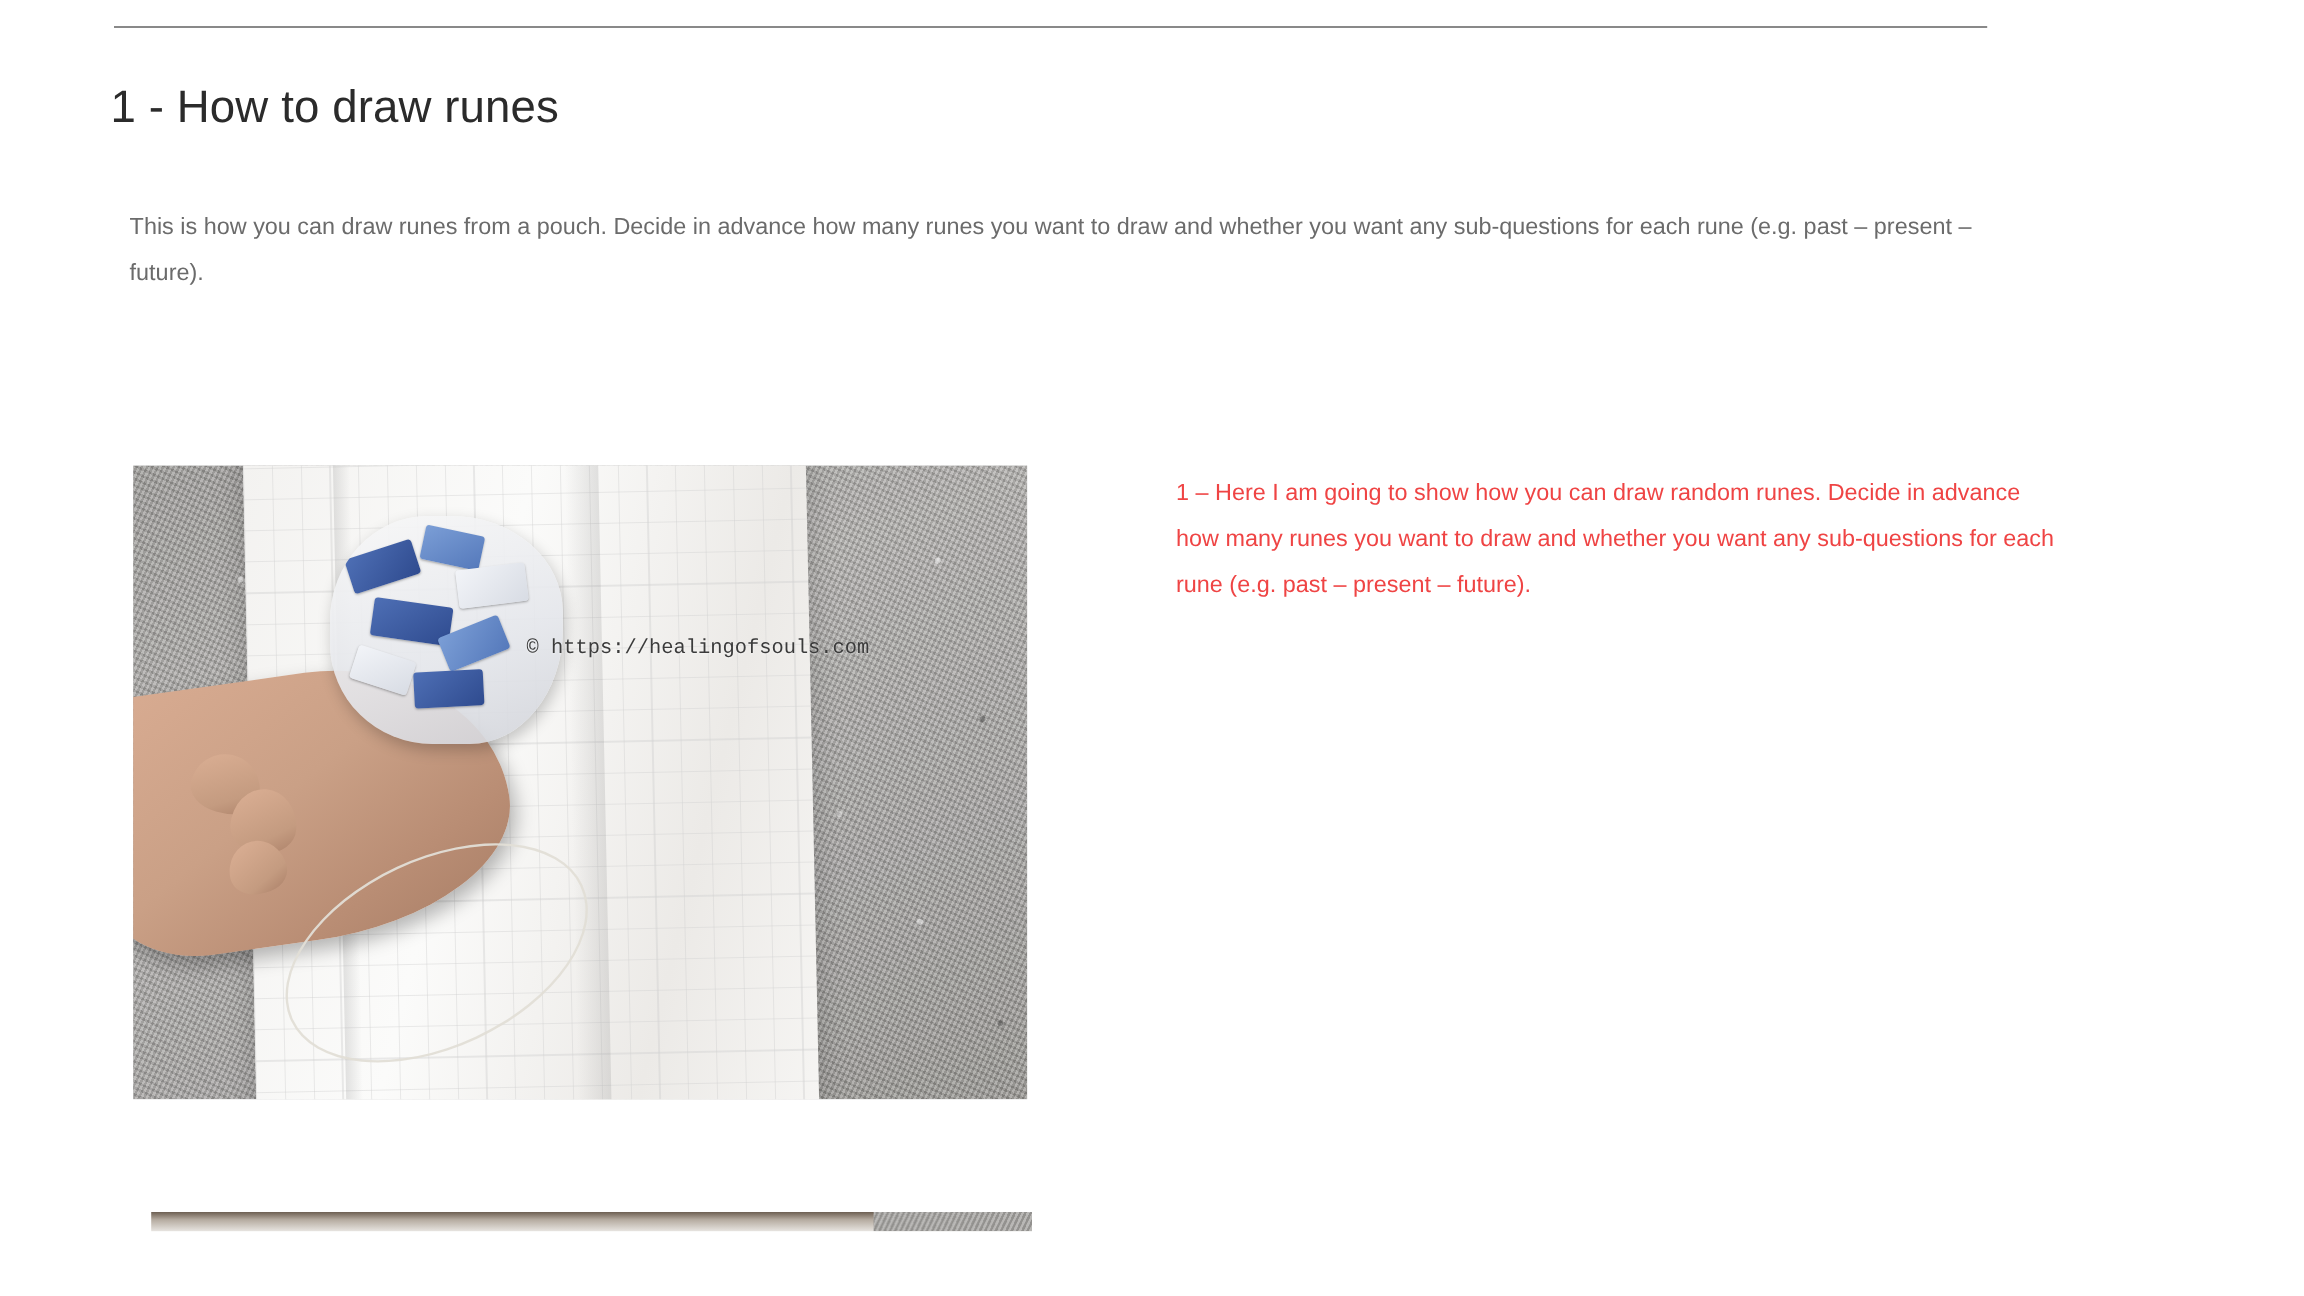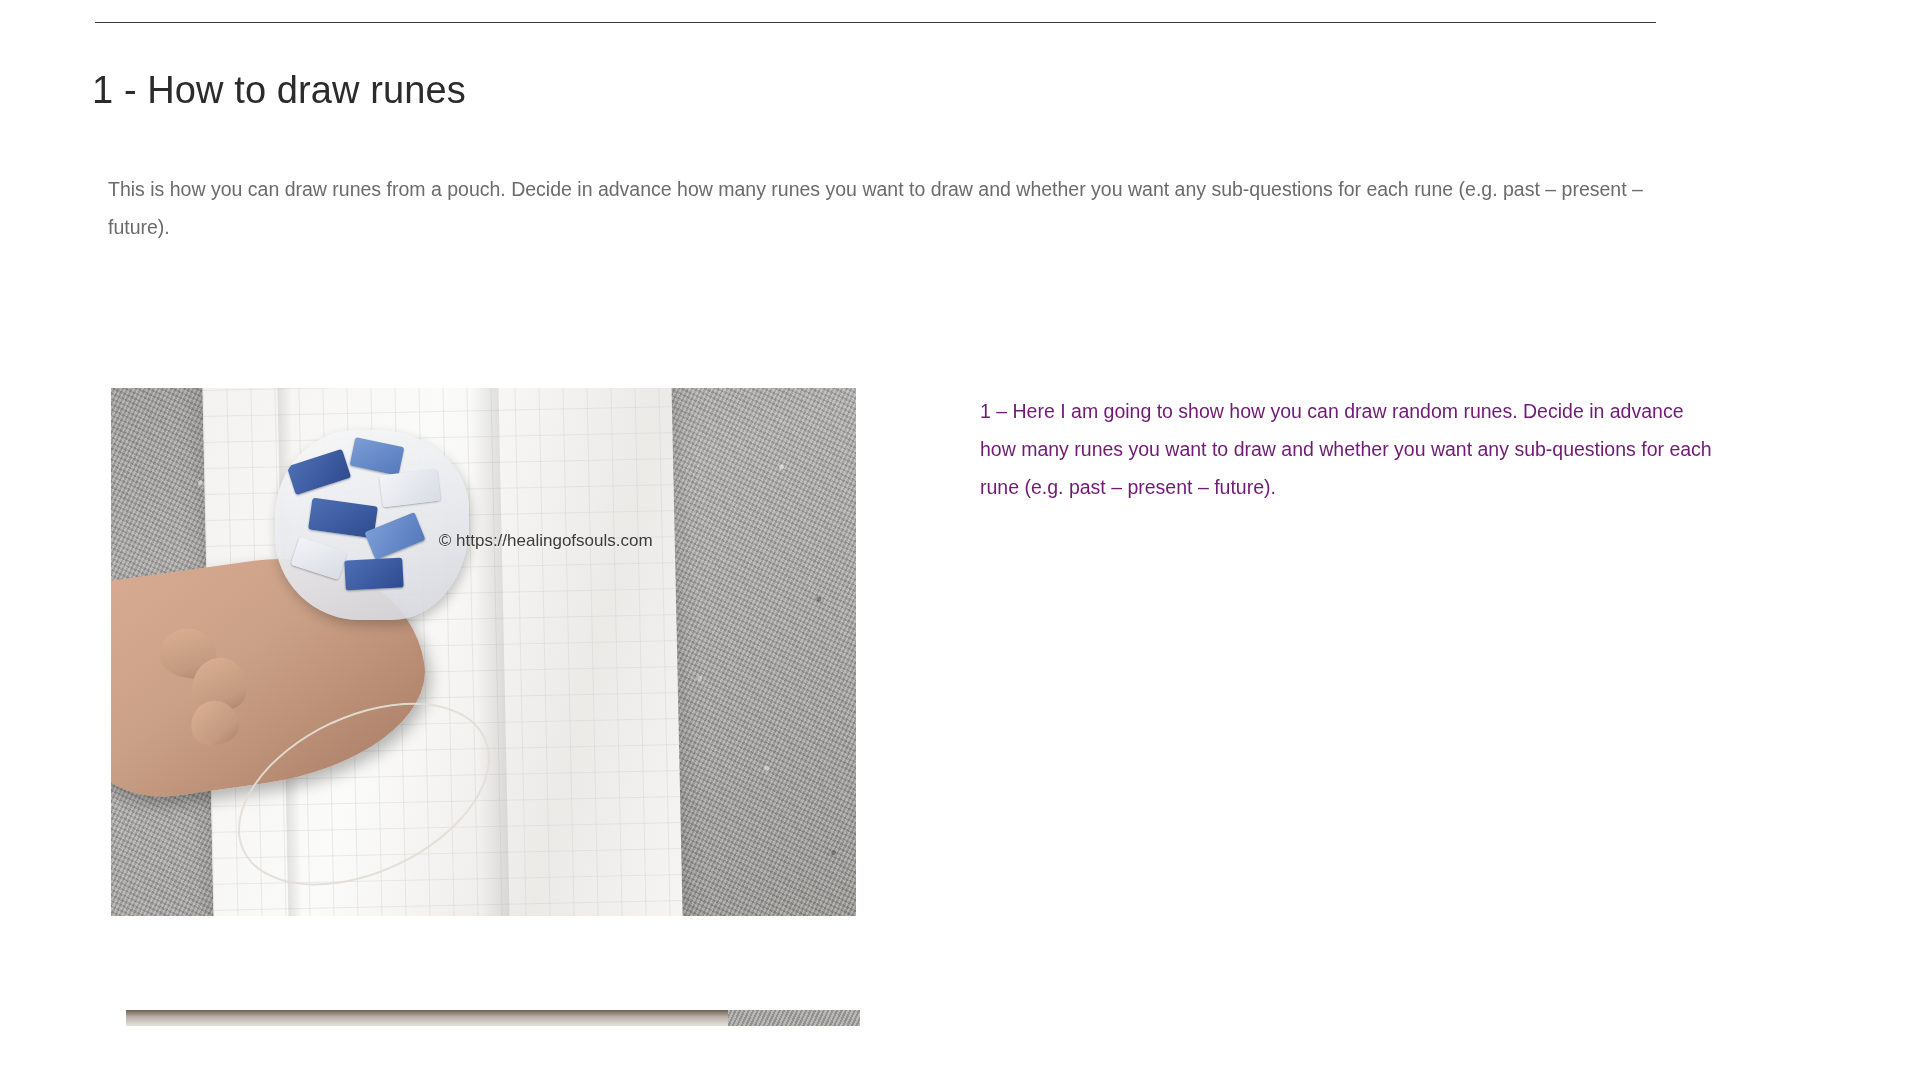--- a/index.html
+++ b/index.html
@@ -169,33 +169,33 @@
     border: 2px solid rgba(225,222,214,0.95);
     border-radius: 50%;
     transform: rotate(-25deg);
   }
   .watermark {
     position: absolute;
     left: 44%;
     top: 27%;
     font-size: 17px;
     color: #3b3b3b;
-    font-family: Liberation Sans, sans-serif;
+    font-family: Liberation Mono, monospace;
     text-shadow: 0 1px 2px rgba(255,255,255,0.6);
     white-space: nowrap;
   }
 
   .side-text {
     position: absolute;
     left: 884px;
     top: 12px;
     width: 740px;
     font-size: 19.5px;
     line-height: 38px;
-    color: #701a75;
+    color: #ef4444;
   }
   .side-text p { margin: 0; }
 
   .bottom-strip {
     position: absolute;
     left: 126px;
     top: 1010px;
     width: 734px;
     height: 16px;
     overflow: hidden;

